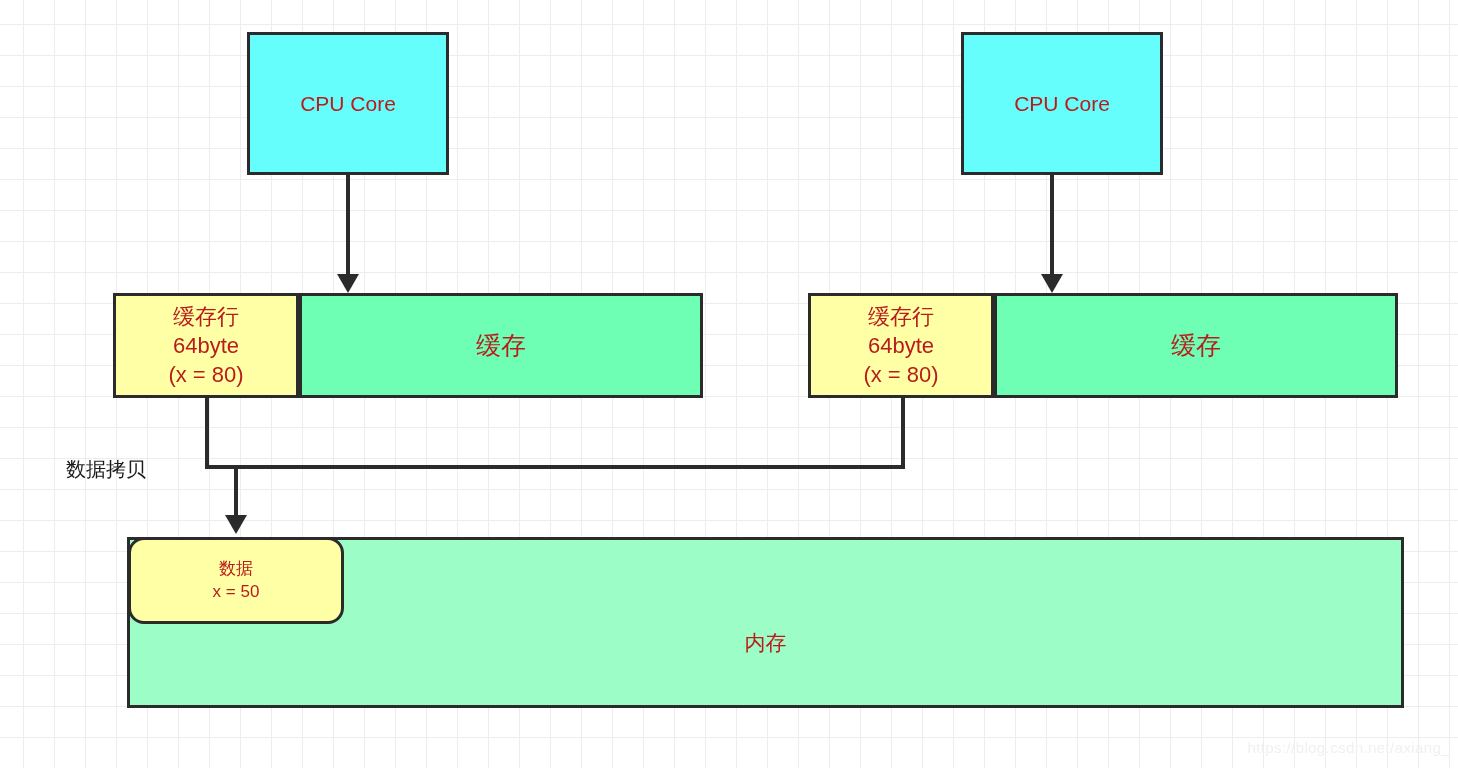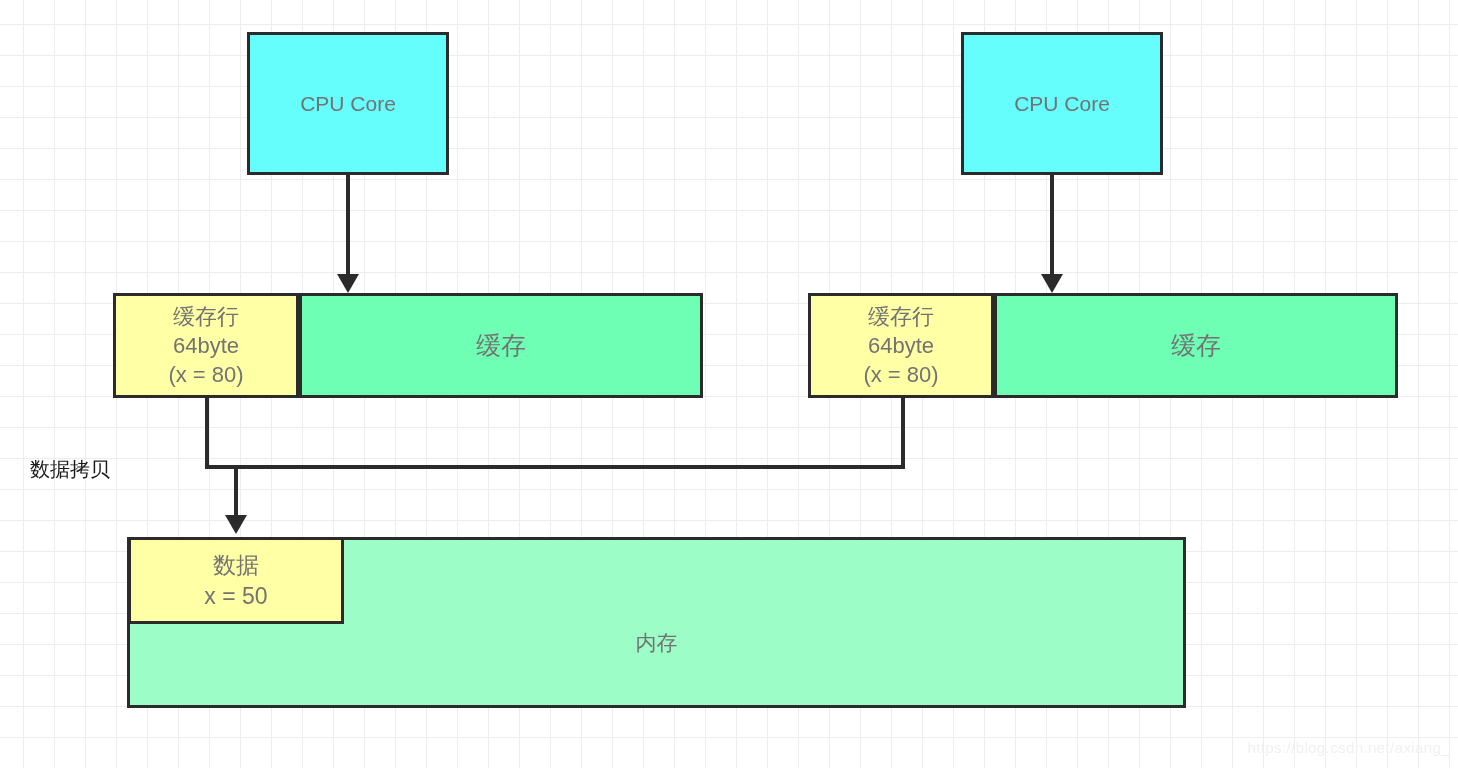--- a/index.html
+++ b/index.html
@@ -21,21 +21,21 @@
     font-family: "Liberation Sans", "DejaVu Sans", sans-serif;
   }
   .box {
     position: absolute;
     box-sizing: border-box;
     border: 3px solid #2b2b2b;
     display: flex;
     align-items: center;
     justify-content: center;
     text-align: center;
-    color: #737373;
+    color: #b91c1c;
     line-height: 1.32;
   }
   .cpu-box {
     background: #66fdfd;
     font-size: 21px;
   }
   .cacheline-box {
     background: #ffffa6;
     font-size: 22px;
     z-index: 3;
@@ -45,28 +45,30 @@
     font-size: 25px;
     z-index: 2;
   }
   .mem-box {
     background: #9cfdc6;
     font-size: 21px;
     z-index: 1;
   }
   .data-box {
     background: #ffffa6;
-    font-size: 23px;
+    font-size: 17px;
     z-index: 3;
+    border-radius: 16px;
   }
   .plain-label {
     position: absolute;
     font-size: 20px;
     color: #1a1a1a;
     white-space: nowrap;
+    margin-left: 36px;
   }
   .conn {
     position: absolute;
     background: #2b2b2b;
   }
   .vline { width: 4px; }
   .hline { height: 4px; }
   .arrowhead {
     position: absolute;
     width: 0;
@@ -131,21 +133,21 @@
 
   <div class="conn vline" style="left:901px; top:398px; width:4px; height:71px;"></div>
 
   <div class="conn hline" style="left:205px; top:465px; width:700px; height:4px;"></div>
 
   <div class="conn vline" style="left:234px; top:465px; width:4px; height:54px;"></div>
   <div class="arrowhead" style="left:225px; top:515px;"></div>
 
   <div class="plain-label" style="left:30px; top:456px;">数据拷贝</div>
 
-  <div class="box mem-box" style="left:127px; top:537px; width:1059px; height:171px;">
+  <div class="box mem-box" style="left:127px; top:537px; width:1277px; height:171px;">
     <span style="position:absolute; left:50%; top:89px; transform:translateX(-50%);">内存</span>
   </div>
   <div class="box data-box" style="left:128px; top:537px; width:216px; height:87px;">
     <span>
       <span class="stack">数据</span>
       <span class="stack">x = 50</span>
     </span>
   </div>
 
   <div class="watermark">https://blog.csdn.net/axiang_</div>

